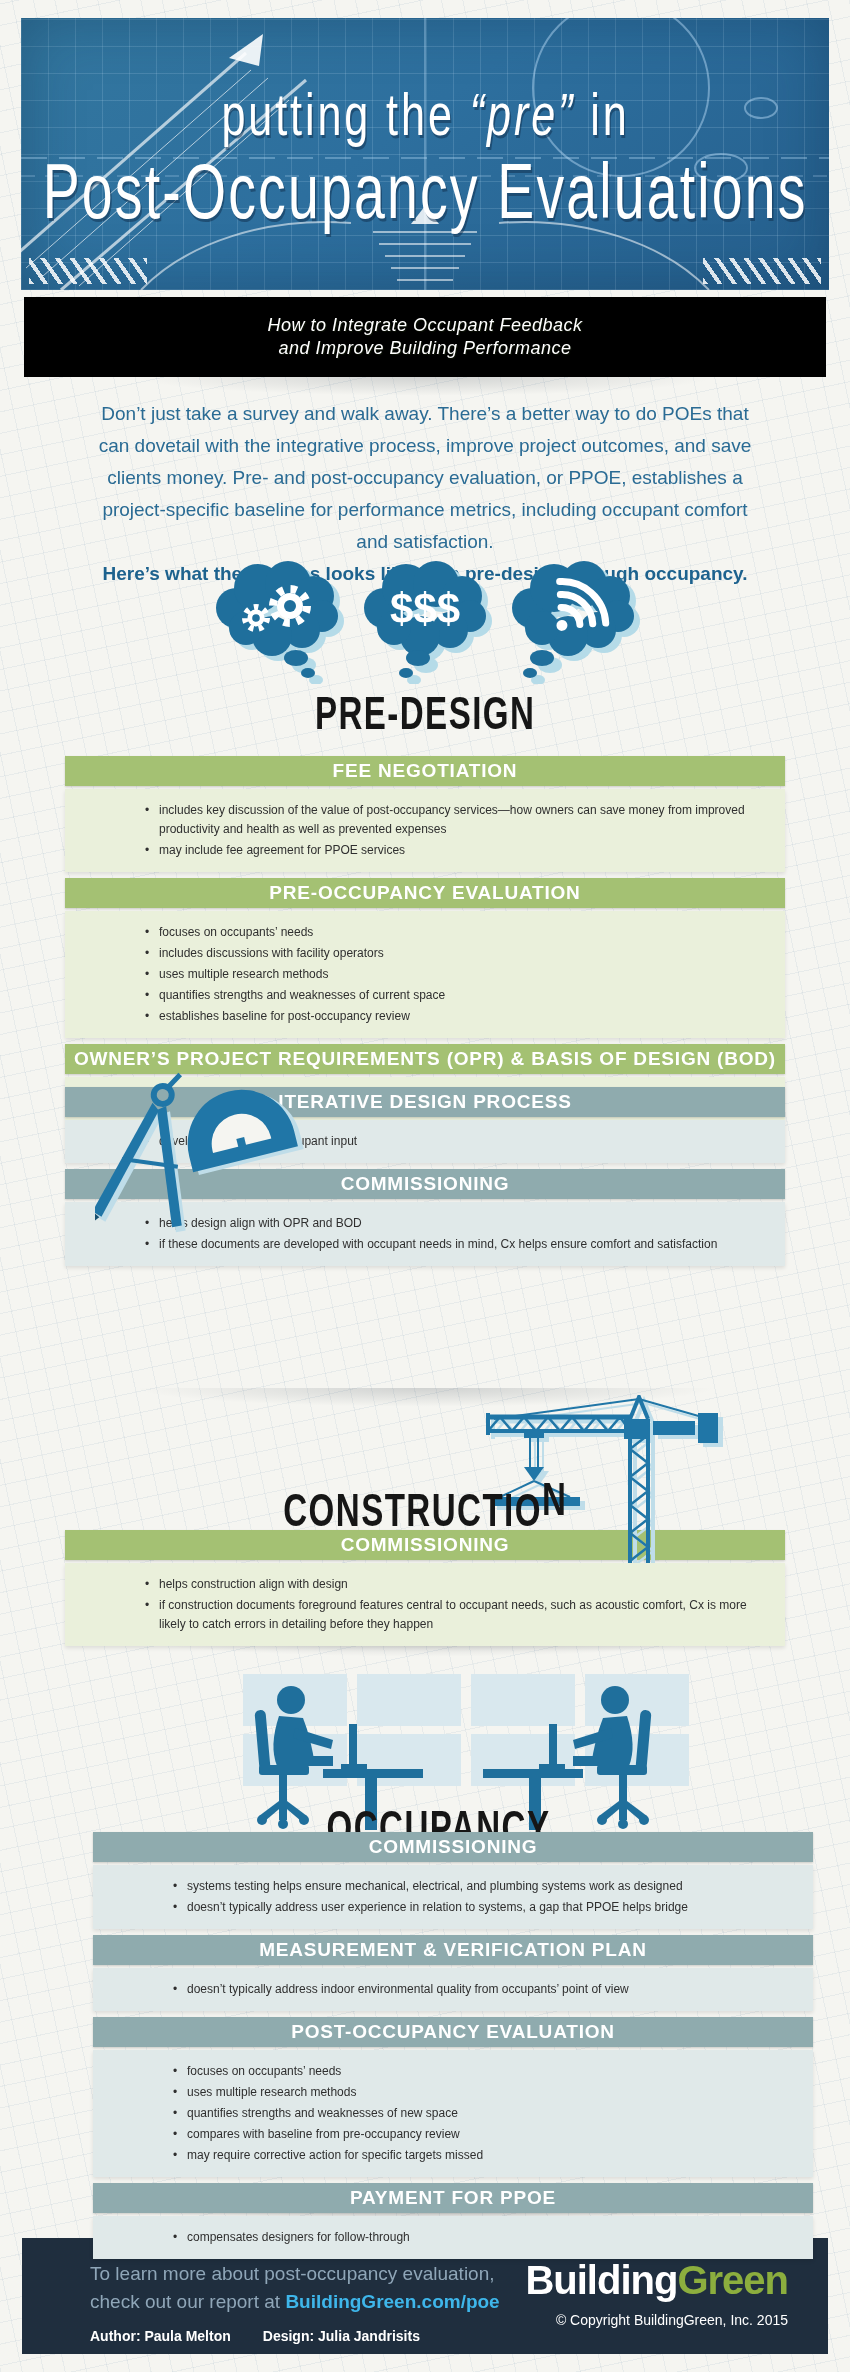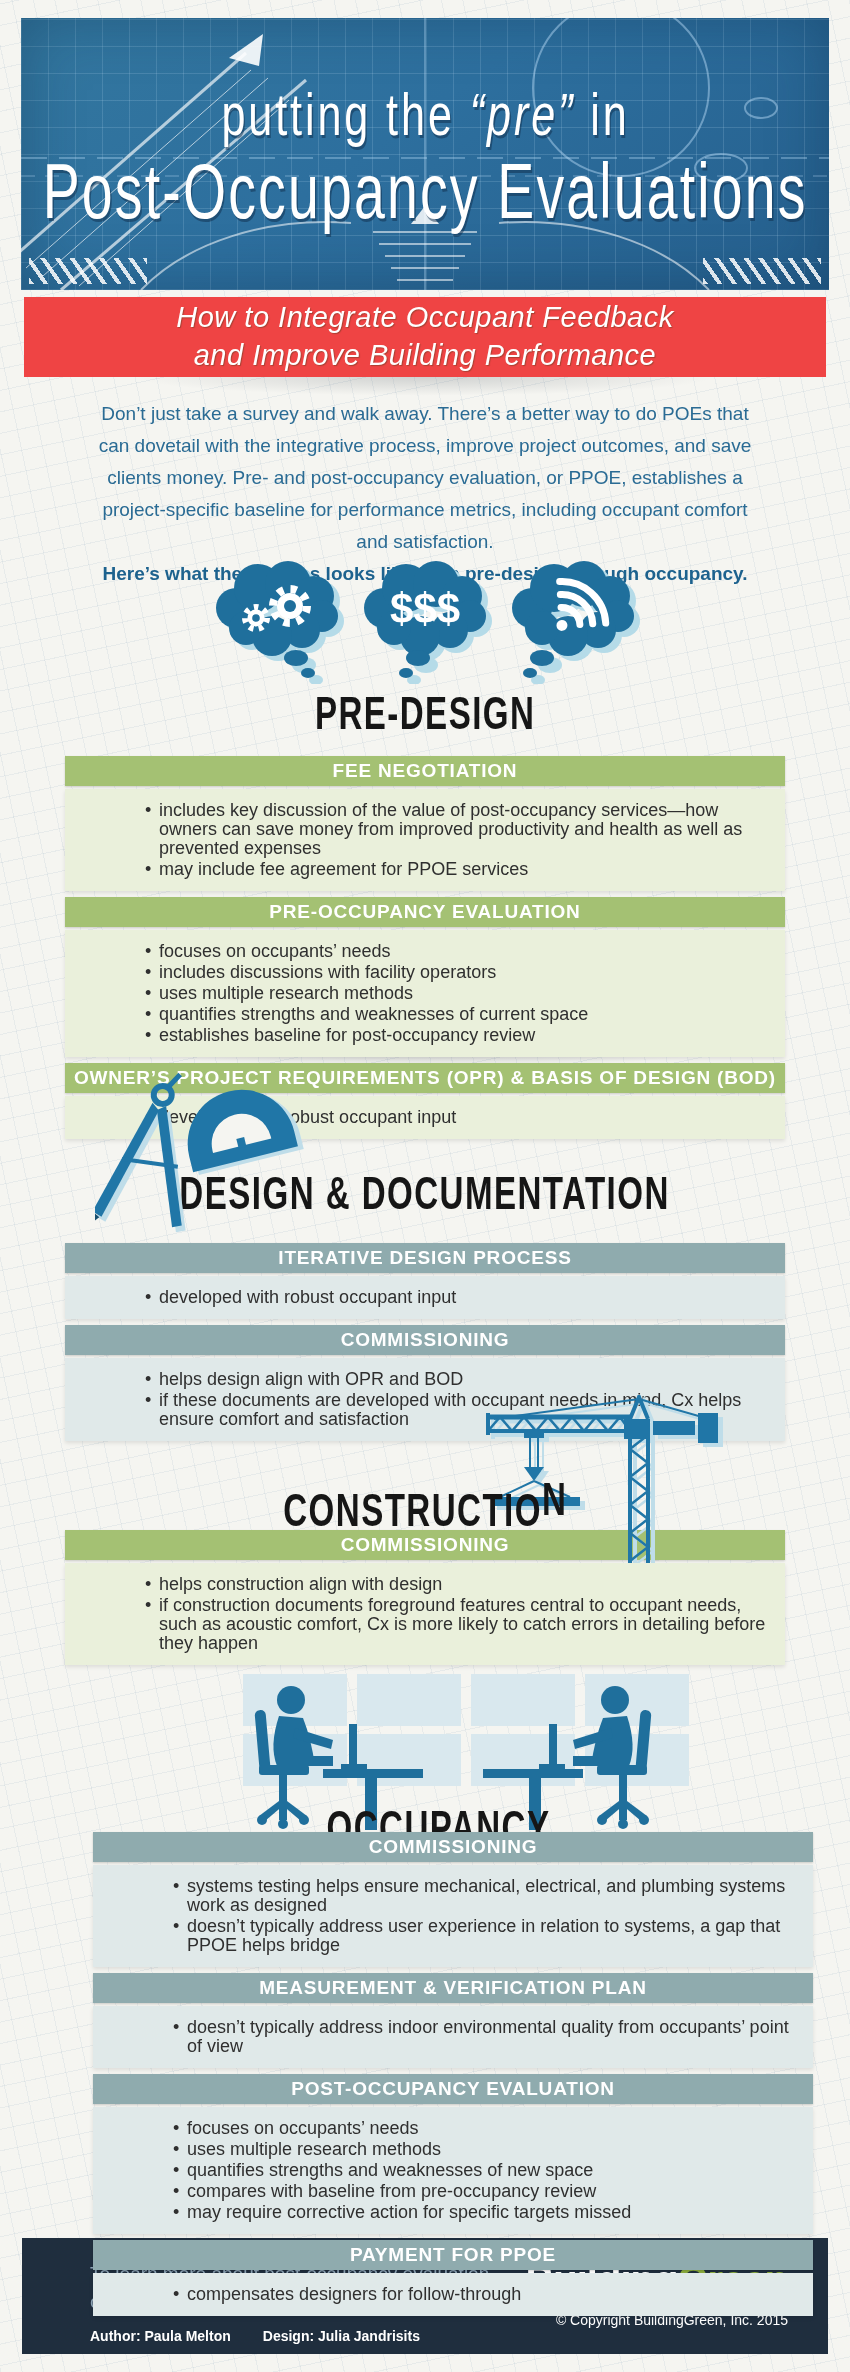--- a/index.html
+++ b/index.html
@@ -28,44 +28,44 @@
   .bt-line { display:flex; justify-content:center; width:100%; }
   .cond { display:inline-block; transform:scaleX(.72); transform-origin:50% 50%; white-space:nowrap; }
   .t1 { font-size:60px; color:#fff; letter-spacing:4px; text-shadow:2px 3px 0 rgba(15,45,75,.5); line-height:1.05; }
   .t1 em { font-style:italic; }
   .t2 { font-size:77px; color:#fff; letter-spacing:3px; text-shadow:2px 3px 0 rgba(15,45,75,.5); line-height:1.02; margin-top:6px; }
   .hatch { position:absolute; bottom:6px; width:118px; height:26px; opacity:.85;
     background:repeating-linear-gradient(55deg, #fff 0 4px, transparent 4px 12px); }
   .hatch.l { left:8px; } .hatch.r { right:8px; }
 
   
-  .subtitle-band { position:absolute; left:24px; top:297px; width:802px; height:80px; background:#ef4444;
+  .subtitle-band { position:absolute; left:24px; top:297px; width:802px; height:80px; background:#000000;
     display:flex; flex-direction:column; justify-content:center; align-items:center;
-    color:#fff; font-style:italic; font-size:29px; line-height:1.3; letter-spacing:.5px;
+    color:#fff; font-style:italic; font-size:18px; line-height:1.3; letter-spacing:.5px;
     text-shadow:1px 1px 1px rgba(40,60,20,.35); }
   .swoosh { position:absolute; left:60px; right:60px; height:26px;
     background:radial-gradient(ellipse 55% 100% at 50% 0%, rgba(60,70,80,.20), transparent 72%); }
 
   
   .intro { position:absolute; left:95px; top:398px; width:660px; text-align:center;
     color:#2a6b94; font-size:19px; line-height:32px; margin:0; }
   .intro strong { display:block; color:#1d628e; }
 
   
   .stage { position:absolute; left:0; width:850px; }
   .col { margin:0 65px; position:relative; }
   .bar { height:30px; display:flex; align-items:center; justify-content:center;
     color:#fff; font-weight:bold; font-size:19px; letter-spacing:.8px;
     box-shadow:0 1px 2px rgba(0,0,0,.18); position:relative; z-index:1; }
   .bar.green { background:#a4c173; } .bar.teal { background:#8fabae; }
   .bodyblk { margin-top:3px; box-shadow:0 2px 4px rgba(0,0,0,.10); position:relative; z-index:1; }
   .bodyblk.green { background:#eaf0db; } .bodyblk.teal { background:#e0e9e9; }
   .bodyblk + .bar { margin-top:6px; }
   .bodyblk ul { list-style:none; margin:0; padding:10px 14px 10px 80px; }
-  .bodyblk li { position:relative; padding-left:14px; font-size:18px; line-height:19px; color:#2f2f2f; margin:2px 0; }
+  .bodyblk li { position:relative; padding-left:14px; font-size:12px; line-height:19px; color:#2f2f2f; margin:2px 0; }
   .bodyblk li::before { content:"•"; position:absolute; left:0; }
   .stage-title { width:100%; display:flex; justify-content:center; color:#161616; }
   .stage-title .cond { font-size:46px; font-weight:bold; letter-spacing:2px; line-height:1; }
 
   
   .g1 { top:556px; }
   .bubbles { display:flex; justify-content:center; gap:6px; height:128px; }
   .bubbles svg { width:142px; height:128px; }
   .g1 .stage-title { margin-top:6px; }
 
@@ -279,23 +279,20 @@
           <polygon points="66,38 110,150 101,154 58,44"></polygon>
         </g>
         <circle cx="60" cy="28" r="9" fill="none" stroke="#2076a7" stroke-width="6"></circle>
         <line x1="64" y1="18" x2="72" y2="4" stroke="#2076a7" stroke-width="5"></line>
         <polygon points="52,38 20,158 30,161 60,44" fill="#2076a7"></polygon>
         <polygon points="66,38 110,150 101,154 58,44" fill="#2076a7"></polygon>
         <line x1="36" y1="100" x2="92" y2="94" stroke="#2076a7" stroke-width="4"></line>
         <polygon points="20,158 14,180 28,162" fill="#174f6e"></polygon>
       </g>
     </svg>
-    <h2 class="stage-title">
-        <span class="cond">DESIGN &amp; DOCUMENTATION</span>
-      </h2>
     <div class="col">
       <div class="bar teal">
           <span>ITERATIVE DESIGN PROCESS</span>
         </div>
       <div class="bodyblk teal">
           <ul>
         <li>developed with robust occupant input</li>
       </ul>
         </div>
       <div class="bar teal">

